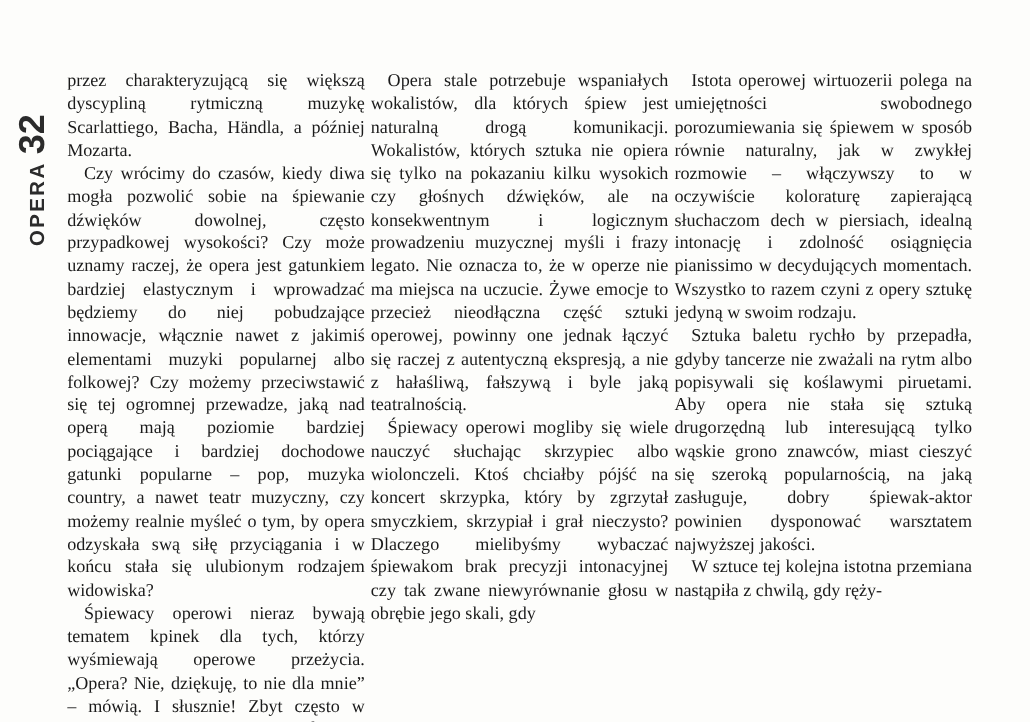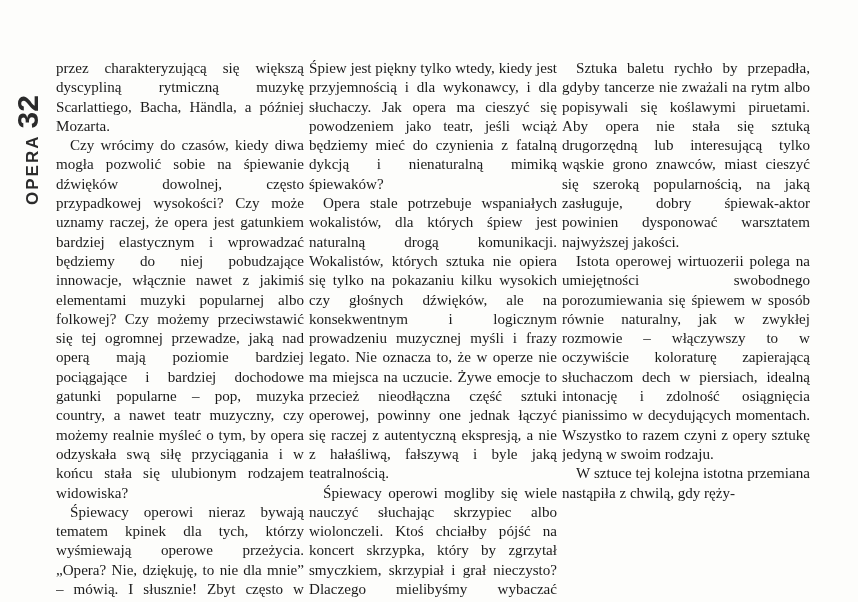--- a/index.html
+++ b/index.html
@@ -92,25 +92,24 @@
 
   <div class="columns">
 
     <div class="col">
       <p class="noindent">przez charakteryzującą się większą dyscypliną rytmiczną muzykę Scarlattiego, Bacha, Händla, a później Mozarta.</p>
       <p>Czy wrócimy do czasów, kiedy diwa mogła pozwolić sobie na śpiewanie dźwięków dowolnej, często przypadkowej wysokości? Czy może uznamy raczej, że opera jest gatunkiem bardziej elastycznym i wprowadzać będziemy do niej pobudzające innowacje, włącznie nawet z jakimiś elementami muzyki popularnej albo folkowej? Czy możemy przeciwstawić się tej ogromnej przewadze, jaką nad operą mają poziomie bardziej pociągające i bardziej dochodowe gatunki popularne – pop, muzyka country, a nawet teatr muzyczny, czy możemy realnie myśleć o tym, by opera odzyskała swą siłę przyciągania i w końcu stała się ulubionym rodzajem widowiska?</p>
       <p>Śpiewacy operowi nieraz bywają tematem kpinek dla tych, którzy wyśmiewają operowe przeżycia. „Opera? Nie, dziękuję, to nie dla mnie” – mówią. I słusznie! Zbyt często w operze, czy to na scenie, czy w telewizji, słyszy się rozwibrowane głosy i widzi się przedstawienia na żenującym poziomie.</p>
     </div>
 
     <div class="col">
-      <p class="noindent">Śpiew jest piękny tylko wtedy, kiedy jest przyjemnością i dla wykonawcy, i dla słuchaczy. Jak opera ma cieszyć się powodzeniem jako teatr, jeśli wciąż będziemy mieć do czynienia z fatalną dykcją i nienaturalną mimiką śpiewaków?</p>
       <p>Opera stale potrzebuje wspaniałych wokalistów, dla których śpiew jest naturalną drogą komunikacji. Wokalistów, których sztuka nie opiera się tylko na pokazaniu kilku wysokich czy głośnych dźwięków, ale na konsekwentnym i logicznym prowadzeniu muzycznej myśli i frazy legato. Nie oznacza to, że w operze nie ma miejsca na uczucie. Żywe emocje to przecież nieodłączna część sztuki operowej, powinny one jednak łączyć się raczej z autentyczną ekspresją, a nie z hałaśliwą, fałszywą i byle jaką teatralnością.</p>
       <p>Śpiewacy operowi mogliby się wiele nauczyć słuchając skrzypiec albo wiolonczeli. Ktoś chciałby pójść na koncert skrzypka, który by zgrzytał smyczkiem, skrzypiał i grał nieczysto? Dlaczego mielibyśmy wybaczać śpiewakom brak precyzji intonacyjnej czy tak zwane niewyrównanie głosu w obrębie jego skali, gdy</p>
     </div>
 
     <div class="col">
+      <p>Istota operowej wirtuozerii polega na umiejętności swobodnego porozumiewania się śpiewem w sposób równie naturalny, jak w zwykłej rozmowie – włączywszy to w oczywiście koloraturę zapierającą słuchaczom dech w piersiach, idealną intonację i zdolność osiągnięcia pianissimo w decydujących momentach. Wszystko to razem czyni z opery sztukę jedyną w swoim rodzaju.</p>
       <p>Sztuka baletu rychło by przepadła, gdyby tancerze nie zważali na rytm albo popisywali się koślawymi piruetami. Aby opera nie stała się sztuką drugorzędną lub interesującą tylko wąskie grono znawców, miast cieszyć się szeroką popularnością, na jaką zasługuje, dobry śpiewak-aktor powinien dysponować warsztatem najwyższej jakości.</p>
-      <p>Istota operowej wirtuozerii polega na umiejętności swobodnego porozumiewania się śpiewem w sposób równie naturalny, jak w zwykłej rozmowie – włączywszy to w oczywiście koloraturę zapierającą słuchaczom dech w piersiach, idealną intonację i zdolność osiągnięcia pianissimo w decydujących momentach. Wszystko to razem czyni z opery sztukę jedyną w swoim rodzaju.</p>
       <p>W sztuce tej kolejna istotna przemiana nastąpiła z chwilą, gdy ręży-</p>
     </div>
 
   </div>
 </div>
 
 </body></html>

